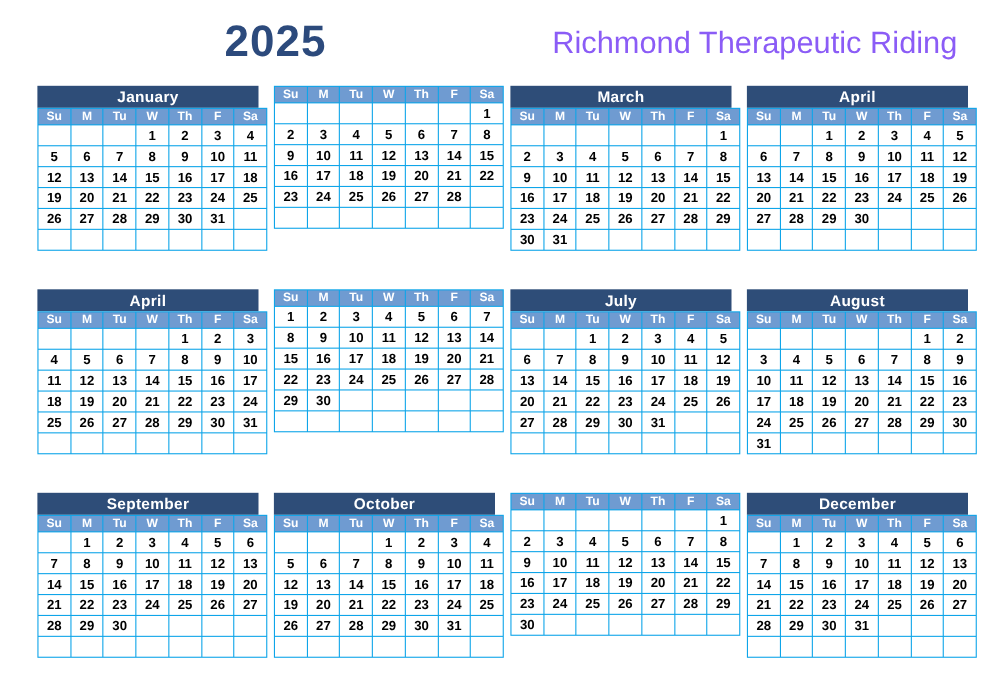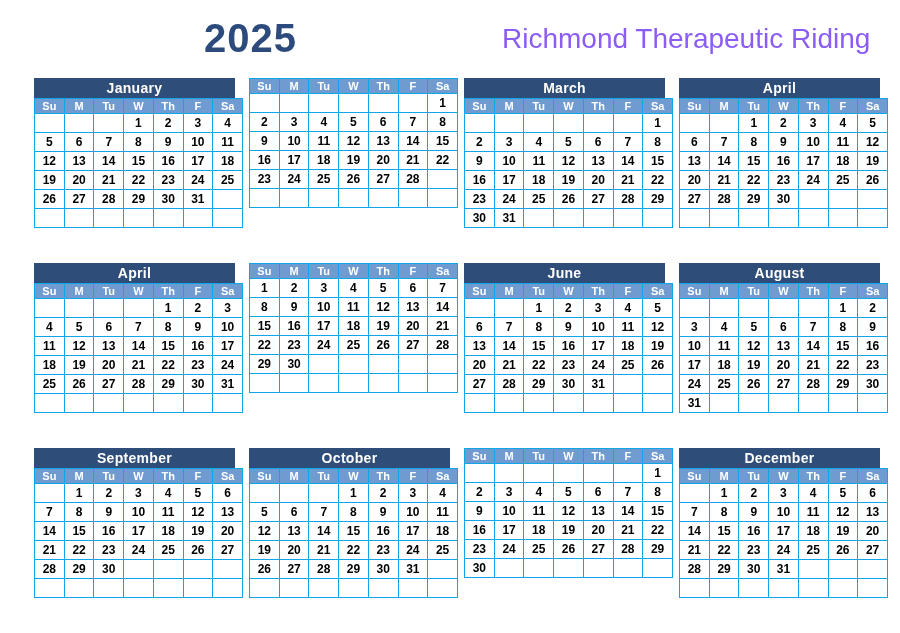--- a/index.html
+++ b/index.html
@@ -567,21 +567,21 @@
               <td class="empty t-dark"></td>
               <td class="empty t-dark"></td>
               <td class="empty t-dark"></td>
             </tr>
           </tbody>
         </table>
       </div>
     </div>
     <div class="month-cell">
       <div class="month-card">
-        <div class="month-title">June</div>
+        <div class="month-title">July</div>
         <table class="cal">
           <thead>
             <tr>
               <th>Su</th>
               <th>M</th>
               <th>Tu</th>
               <th>W</th>
               <th>Th</th>
               <th>F</th>
               <th>Sa</th>

